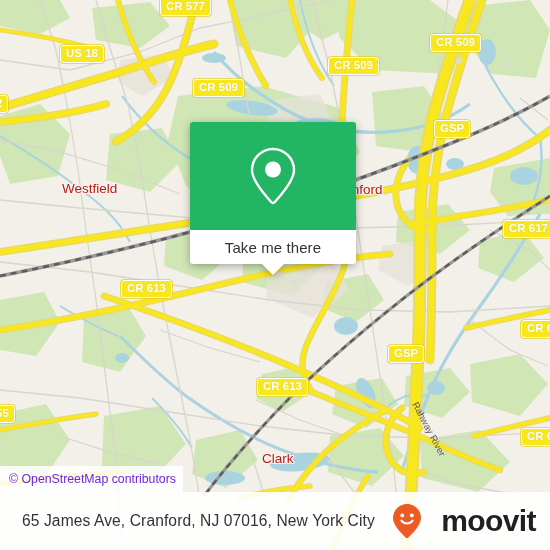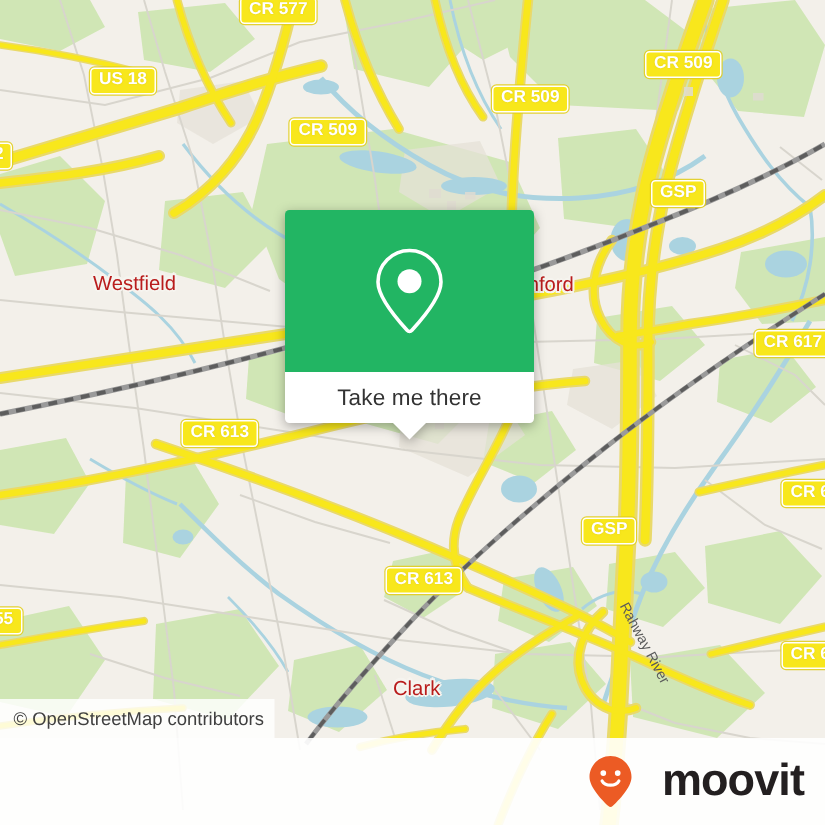--- a/index.html
+++ b/index.html
@@ -79,33 +79,32 @@
     position: absolute;
     left: 0;
     top: 466px;
     height: 26px;
     z-index: 35;
     display: flex;
     align-items: center;
     padding: 0 7px 0 9px;
     background: rgba(255,255,255,0.82);
     font-size: 12.3px;
-    color: #404040;
+    color: #6d28d9;
     white-space: nowrap;
   }
 
   
   #popup {
     position: absolute;
     left: 190px;
     top: 122px;
     width: 166px;
     z-index: 50;
     filter: drop-shadow(0 2px 4px rgba(0,0,0,0.32));
-    margin-top: 18px;
   }
   #popup-green {
     width: 166px;
     height: 108px;
     background: #22b563;
     border-radius: 3px 3px 0 0;
     display: flex;
     align-items: center;
     justify-content: center;
   }
@@ -402,20 +401,21 @@
       <div id="popup-tail"></div>
     </div>
   </div>
 
   <div id="attribution">
     <span>© OpenStreetMap contributors</span>
   </div>
 
   <div id="bottom-bar">
     <div id="bottom-bar-inner">
+      <div id="address-text">65 James Ave, Cranford, NJ 07016, New York City</div>
       <div id="moovit-logo">
         <svg width="30" height="36" viewBox="0 0 30 36">
           <path d="M15 1 C7.3 1 1 7.3 1 15 C1 22 9.6 30.6 13.6 34.4 C14.4 35.2 15.6 35.2 16.4 34.4 C20.4 30.6 29 22 29 15 C29 7.3 22.7 1 15 1 Z" fill="#ec5b24"></path>
           <circle cx="10.2" cy="12.4" r="1.9" fill="#ffffff"></circle>
           <circle cx="19.8" cy="12.4" r="1.9" fill="#ffffff"></circle>
           <path d="M9.4 17.6 C11.4 21.4 18.6 21.4 20.6 17.6" fill="none" stroke="#ffffff" stroke-width="2.1" stroke-linecap="round"></path>
         </svg>
         <span id="moovit-word">moovit</span>
       </div>
     </div>

